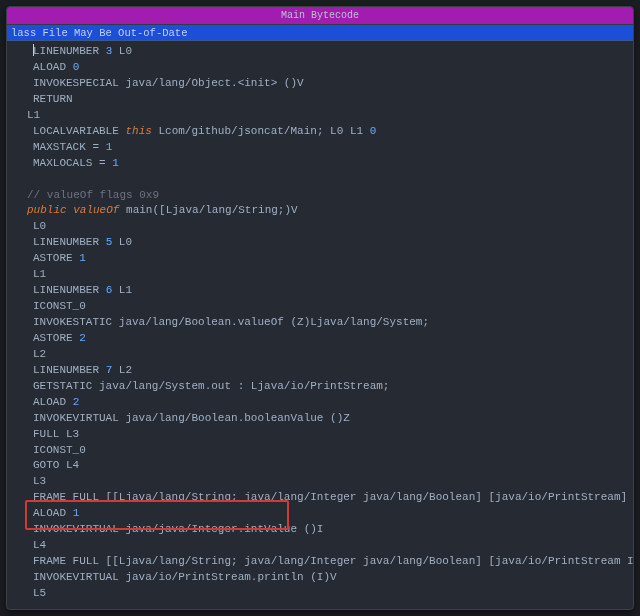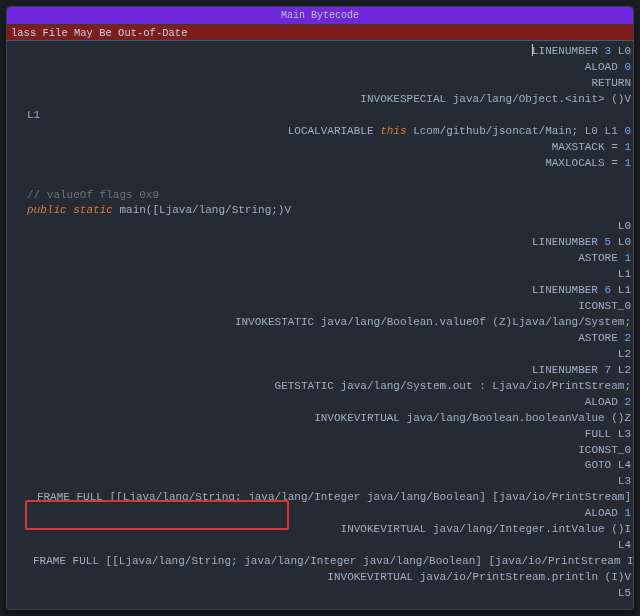--- a/index.html
+++ b/index.html
@@ -20,46 +20,46 @@
     background: #262a33;
     border: 1px solid #3a3f49;
     border-radius: 4px;
     box-shadow: 0 3px 8px rgba(0,0,0,0.5);
     overflow: hidden;
     display: flex;
     flex-direction: column;
   }
   .titlebar {
     height: 18px;
-    background: #6d28d9;
+    background: #a21caf;
     color: #b9c2ce;
     font-size: 10px;
     text-align: center;
     line-height: 18px;
     border-bottom: 1px solid #323844;
   }
   .banner {
-    background: #7f1d1d;
+    background: #1d4ed8;
     color: #bcd3ef;
     font-size: 10.5px;
     padding: 2px 4px;
     border-bottom: 1px solid #3a5a86;
     height: 16px;
     line-height: 12px;
   }
   .code {
     flex: 1;
     padding: 3px 2px 6px 2px;
     overflow: hidden;
     position: relative;
     white-space: nowrap;
   }
   .line { padding-left: 12px; }
   .i1 { padding-left: 18px; }
-  .i2 { padding-left: 24px; text-align: right; }
+  .i2 { padding-left: 24px; }
   .cursor {
     display: inline-block;
     width: 1px;
     height: 12px;
     background: #c8d0da;
     vertical-align: -2px;
     margin-right: -1px;
   }
   .num  { color: #6aa9ff; }
   .kw   { color: #d97b3f; font-style: italic; }
@@ -81,51 +81,51 @@
 <body>
 
 <div class="window">
   <div class="titlebar">Main Bytecode</div>
   <div class="banner">lass File May Be Out-of-Date</div>
 
   <div class="code">
 
     <div class="line i2"><span class="cursor"></span><span class="txt">LINENUMBER</span> <span class="num">3</span> <span class="lbl">L0</span></div>
     <div class="line i2"><span class="txt">ALOAD</span> <span class="num">0</span></div>
+    <div class="line i2 txt">INVOKESPECIAL java/lang/Object.&lt;init&gt; ()V</div>
     <div class="line i2 txt">RETURN</div>
-    <div class="line i2 txt">INVOKESPECIAL java/lang/Object.&lt;init&gt; ()V</div>
     <div class="line i1 lbl">L1</div>
     <div class="line i2"><span class="txt">LOCALVARIABLE</span> <span class="kw">this</span> <span class="txt">Lcom/github/jsoncat/Main; L0 L1</span> <span class="num">0</span></div>
     <div class="line i2"><span class="txt">MAXSTACK =</span> <span class="num">1</span></div>
     <div class="line i2"><span class="txt">MAXLOCALS =</span> <span class="num">1</span></div>
 
     <div class="empty"></div>
 
     <div class="line i1 cmt">// valueOf flags 0x9</div>
-    <div class="line i1"><span class="kw">public static</span> <span class="txt">main([Ljava/lang/String;)V</span></div>
+    <div class="line i1"><span class="kw">public valueOf</span> <span class="txt">main([Ljava/lang/String;)V</span></div>
     <div class="line i2 lbl">L0</div>
     <div class="line i2"><span class="txt">LINENUMBER</span> <span class="num">5</span> <span class="lbl">L0</span></div>
     <div class="line i2"><span class="txt">ASTORE</span> <span class="num">1</span></div>
     <div class="line i2 lbl">L1</div>
     <div class="line i2"><span class="txt">LINENUMBER</span> <span class="num">6</span> <span class="lbl">L1</span></div>
     <div class="line i2 txt">ICONST_0</div>
     <div class="line i2 txt">INVOKESTATIC java/lang/Boolean.valueOf (Z)Ljava/lang/System;</div>
     <div class="line i2"><span class="txt">ASTORE</span> <span class="num">2</span></div>
     <div class="line i2 lbl">L2</div>
     <div class="line i2"><span class="txt">LINENUMBER</span> <span class="num">7</span> <span class="lbl">L2</span></div>
     <div class="line i2 txt">GETSTATIC java/lang/System.out : Ljava/io/PrintStream;</div>
     <div class="line i2"><span class="txt">ALOAD</span> <span class="num">2</span></div>
     <div class="line i2 txt">INVOKEVIRTUAL java/lang/Boolean.booleanValue ()Z</div>
     <div class="line i2 txt">FULL L3</div>
     <div class="line i2 txt">ICONST_0</div>
     <div class="line i2 txt">GOTO L4</div>
     <div class="line i2 lbl">L3</div>
     <div class="line i2 txt">FRAME FULL [[Ljava/lang/String; java/lang/Integer java/lang/Boolean] [java/io/PrintStream]</div>
     <div class="line i2"><span class="txt">ALOAD</span> <span class="num">1</span></div>
-    <div class="line i2 txt">INVOKEVIRTUAL java/lang/Integer.intValue ()I</div>
+    <div class="line i2 txt">INVOKEVIRTUAL java/java/Integer.intValue ()I</div>
     <div class="line i2 lbl">L4</div>
     <div class="line i2 txt">FRAME FULL [[Ljava/lang/String; java/lang/Integer java/lang/Boolean] [java/io/PrintStream I]</div>
     <div class="line i2 txt">INVOKEVIRTUAL java/io/PrintStream.println (I)V</div>
     <div class="line i2 lbl">L5</div>
 
     <div class="highlight" style="top:459px;"></div>
   </div>
 </div>
 
 </body></html>

